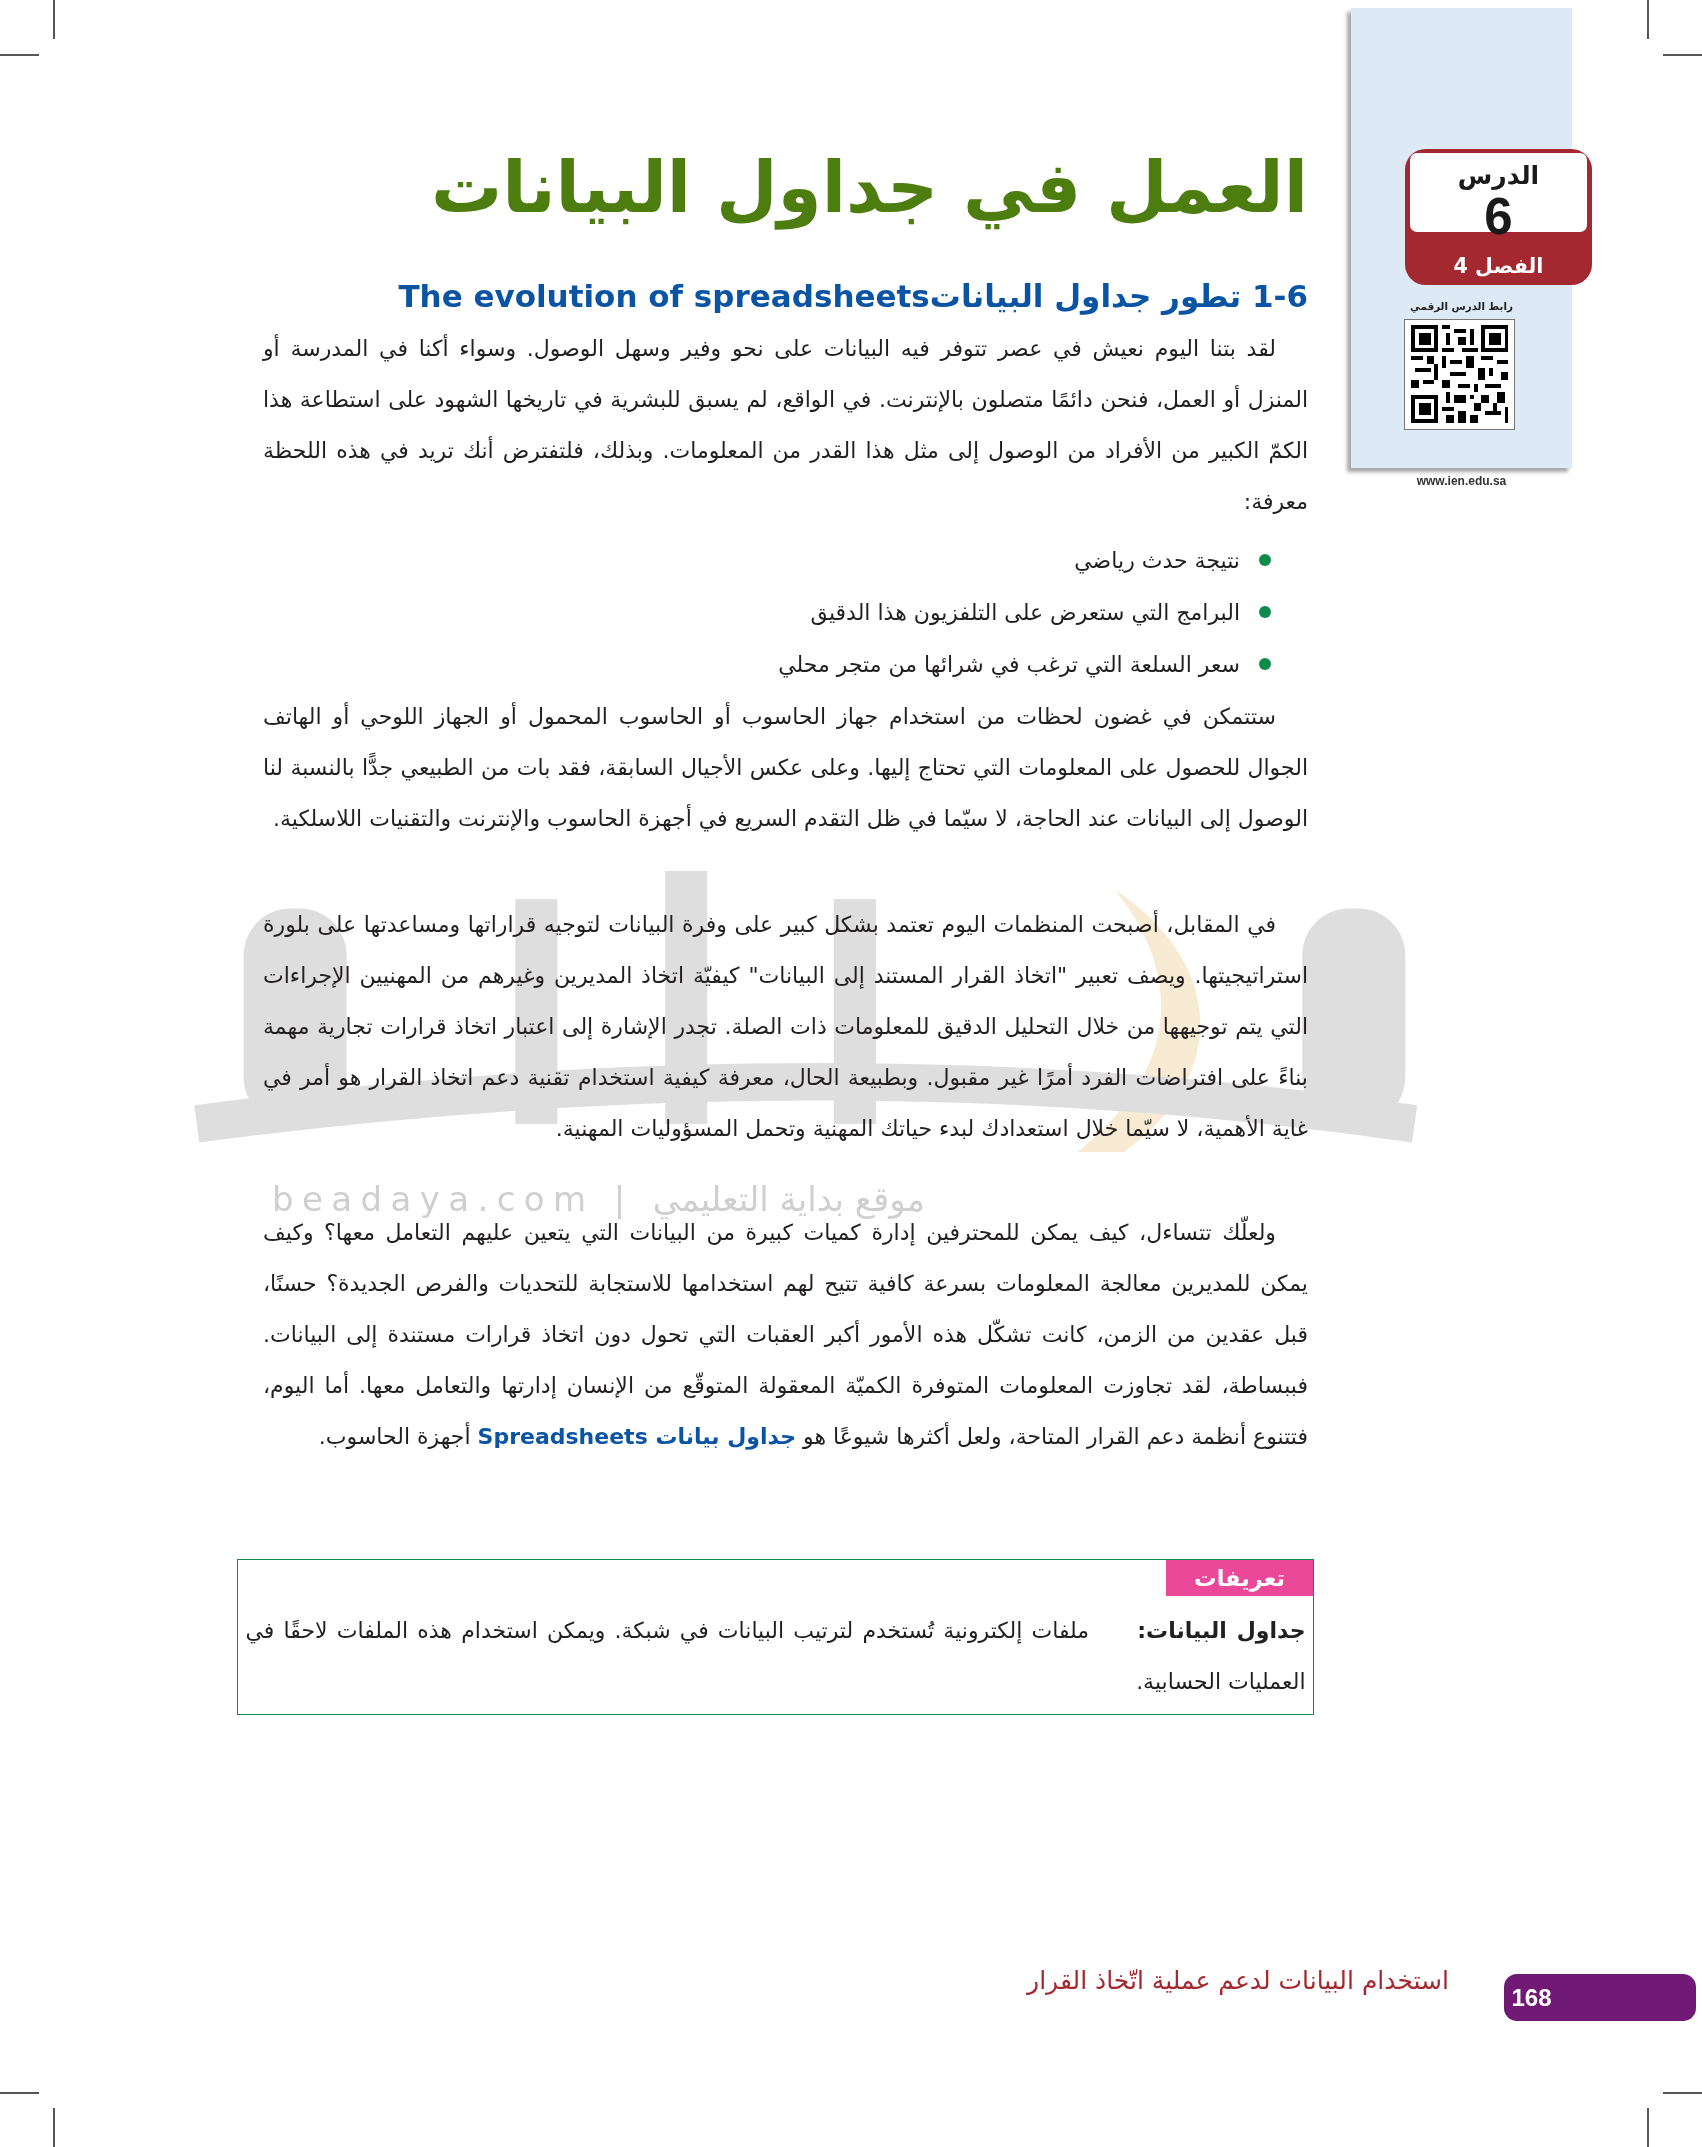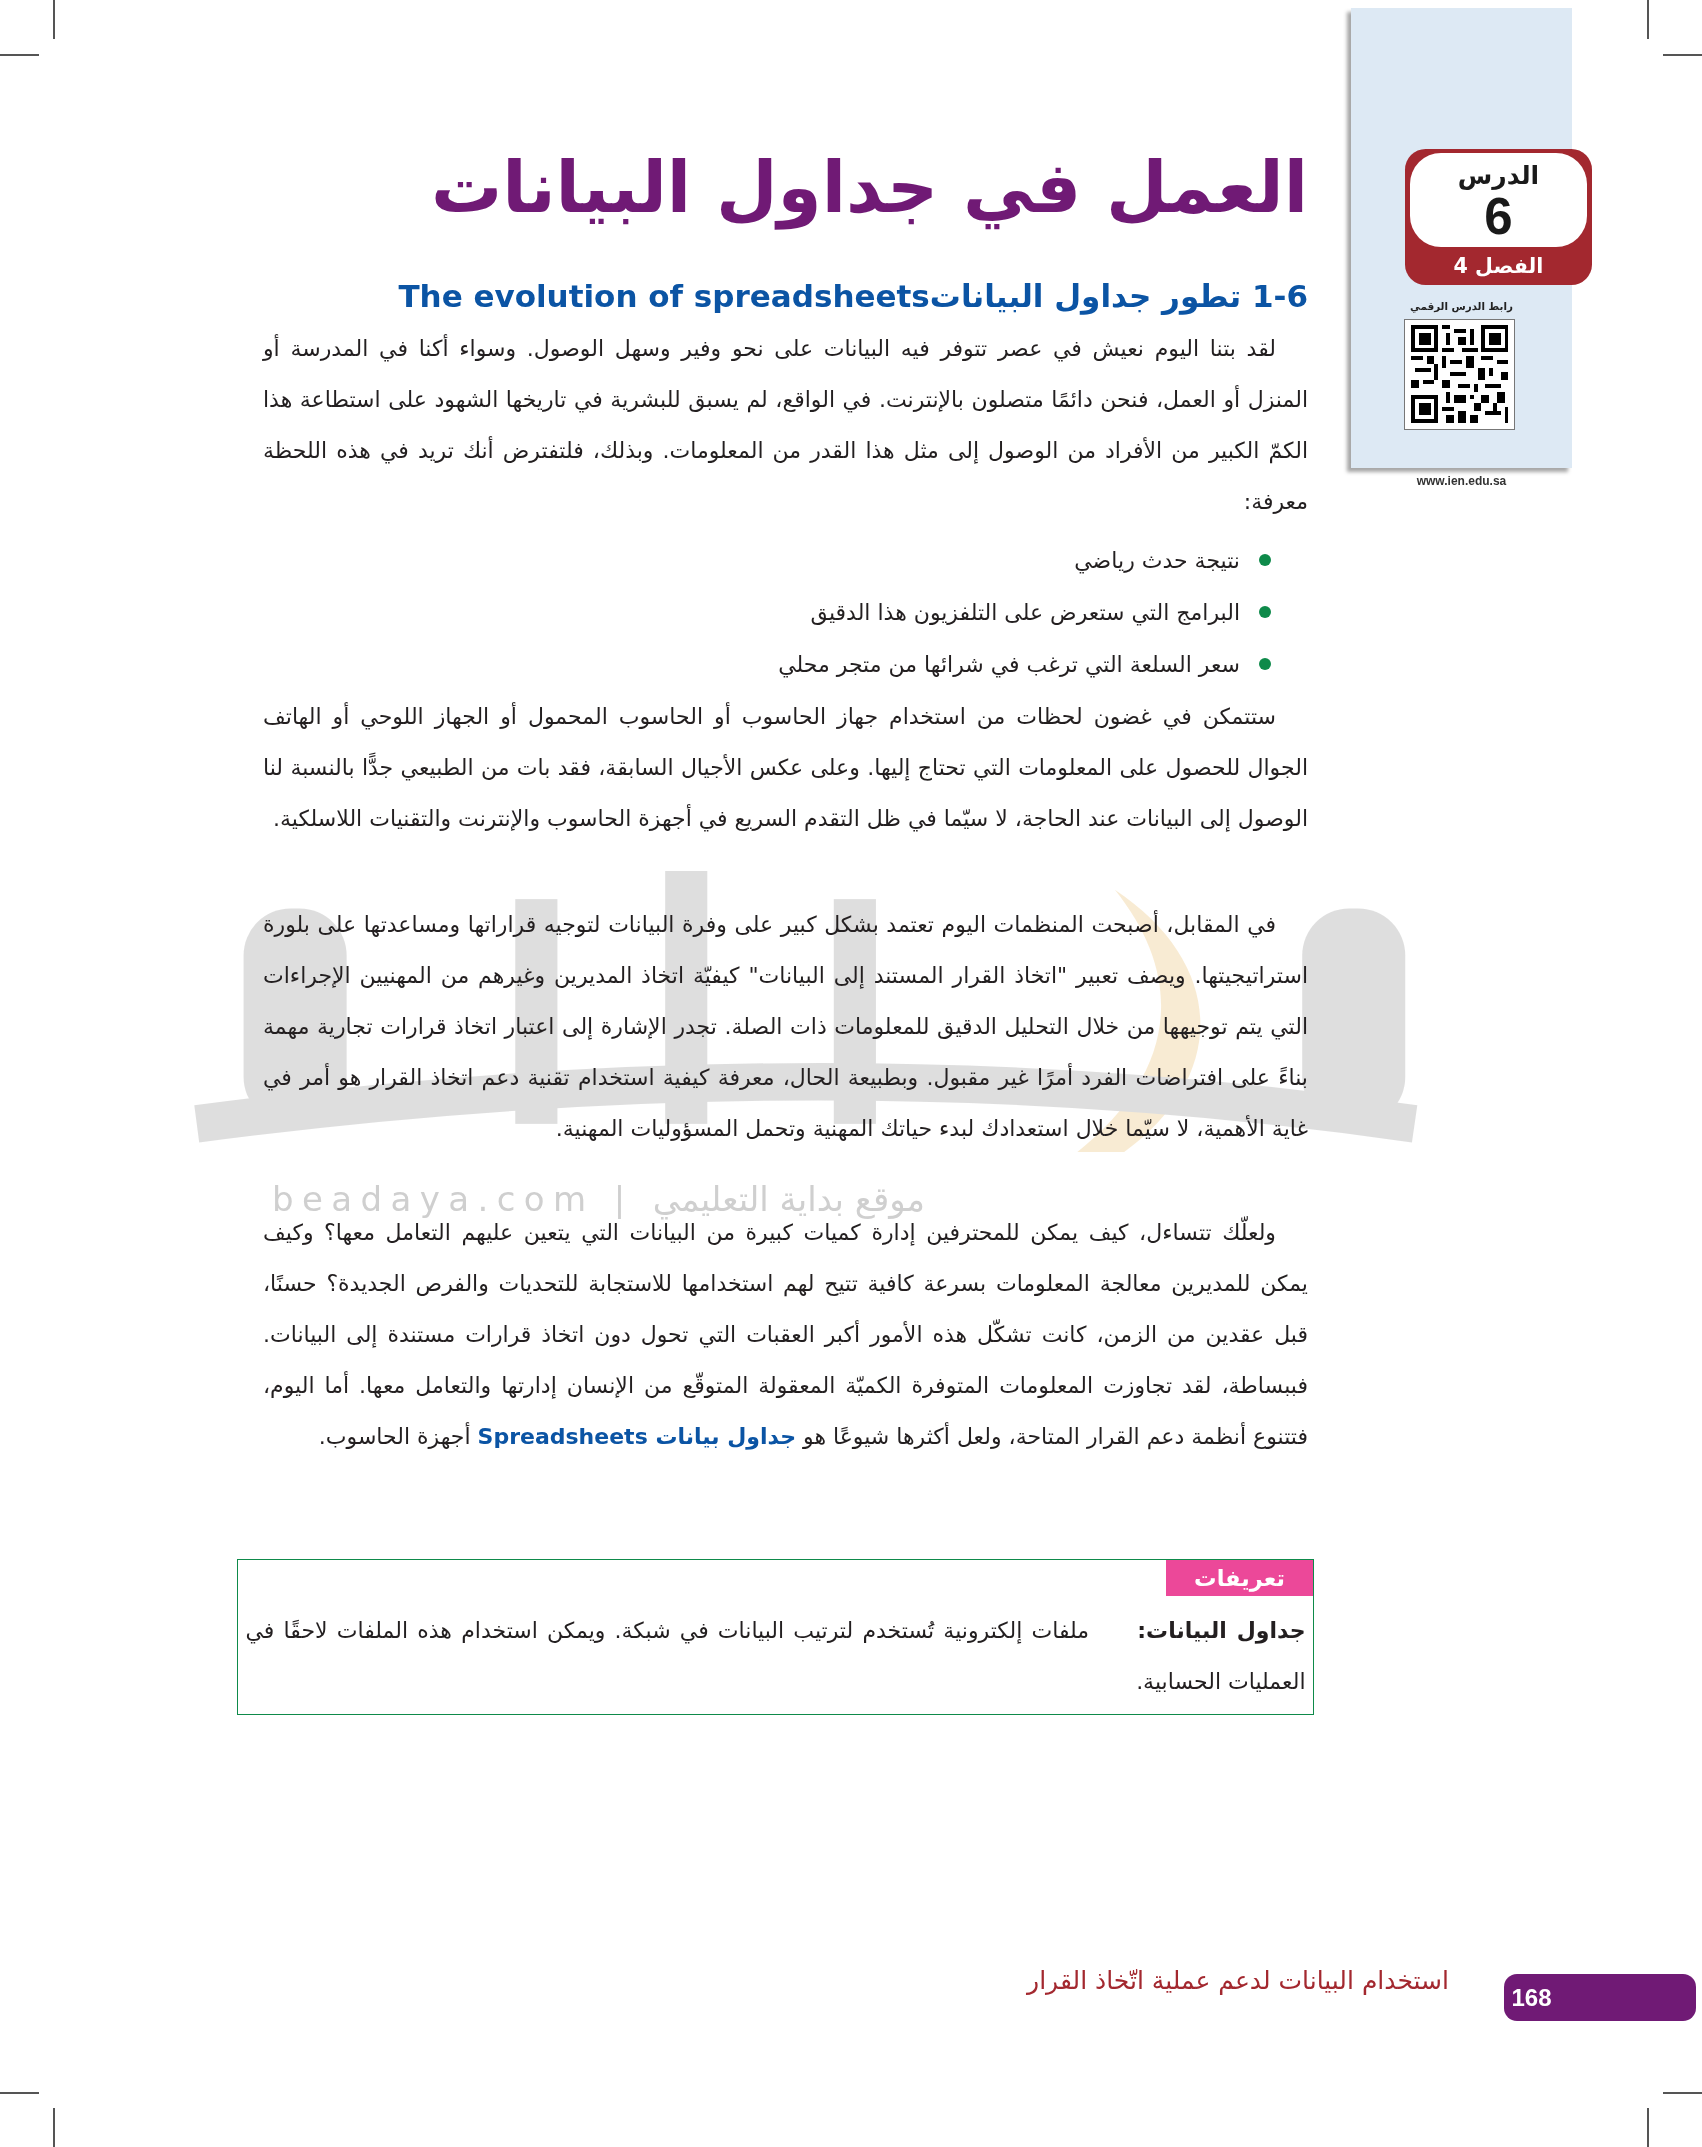--- a/index.html
+++ b/index.html
@@ -13,43 +13,43 @@
   .side-panel {
     position: absolute; left: 1351px; top: 7.5px; width: 221px; height: 460px;
     background: #dde9f4;
     box-shadow: -3.7px 3.7px 3.7px rgba(0,0,0,0.35);
   }
   .lesson-card {
     position: absolute; left: 54px; top: 141px; width: 187px; height: 136px;
     background: #a3282f; border-radius: 20.6px; overflow: hidden;
   }
   .lesson-card-inner {
-    position: absolute; left: 4.7px; top: 4.7px; right: 4.7px; height: 94px;
-    background: #ffffff; border-radius: 31px;
+    position: absolute; left: 4.7px; top: 4.7px; right: 4.7px; height: 79px;
+    background: #ffffff; border-radius: 7px;
     text-align: center;
   }
   .lesson-label { font-family: "DejaVu Sans", sans-serif; font-weight: bold; font-size: 25px; line-height: 30px; margin-top: 7.5px; color: #1a1a1a; }
   .lesson-number { font-family: "Liberation Sans", sans-serif; font-weight: bold; font-size: 51px; line-height: 51px; color: #1a1a1a; }
   .chapter-label {
     position: absolute; left: 0; right: 0; bottom: 0; height: 37px;
     color: #fff; font-weight: bold; font-size: 20.6px; line-height: 37px; text-align: center;
   }
   .qr-caption { position: absolute; top: 292px; left: 0; right: 0; text-align: center; font-size: 10.3px; font-weight: bold; color: #222; }
   .qr-box {
     position: absolute; left: 53px; top: 311px; width: 111px; height: 111px;
     background: #fff; border: 0.9px solid #777; padding: 5.6px;
   }
   .qr-box svg { width: 100%; height: 100%; display: block; }
   .qr-url { position: absolute; top: 429px; left: 0; right: 0; text-align: center; font-family: "Liberation Sans", sans-serif; font-weight: bold; font-size: 12px; color: #333; direction: ltr; margin-top: 37px; }
 
   
   .page-title {
     position: absolute; right: 394px; top: 141px;
     font-family: "DejaVu Sans", sans-serif; font-weight: bold; font-size: 71px; line-height: 94px;
-    color: #701a75; white-space: nowrap; margin-left: 11px;
+    color: #4d7c0f; white-space: nowrap; margin-left: 11px;
   }
   .section-heading {
     position: absolute; right: 394px; top: 272px;
     font-family: "DejaVu Sans", sans-serif; font-weight: bold; font-size: 31px; line-height: 49px;
     color: #0b54a4; white-space: nowrap; text-align: center;
   }
   .body-text {
     position: absolute; right: 394px; width: 1045px;
     font-family: "DejaVu Sans", sans-serif; font-size: 22px; line-height: 51px;
     text-align: justify; text-align-last: right; color: #231f20;

